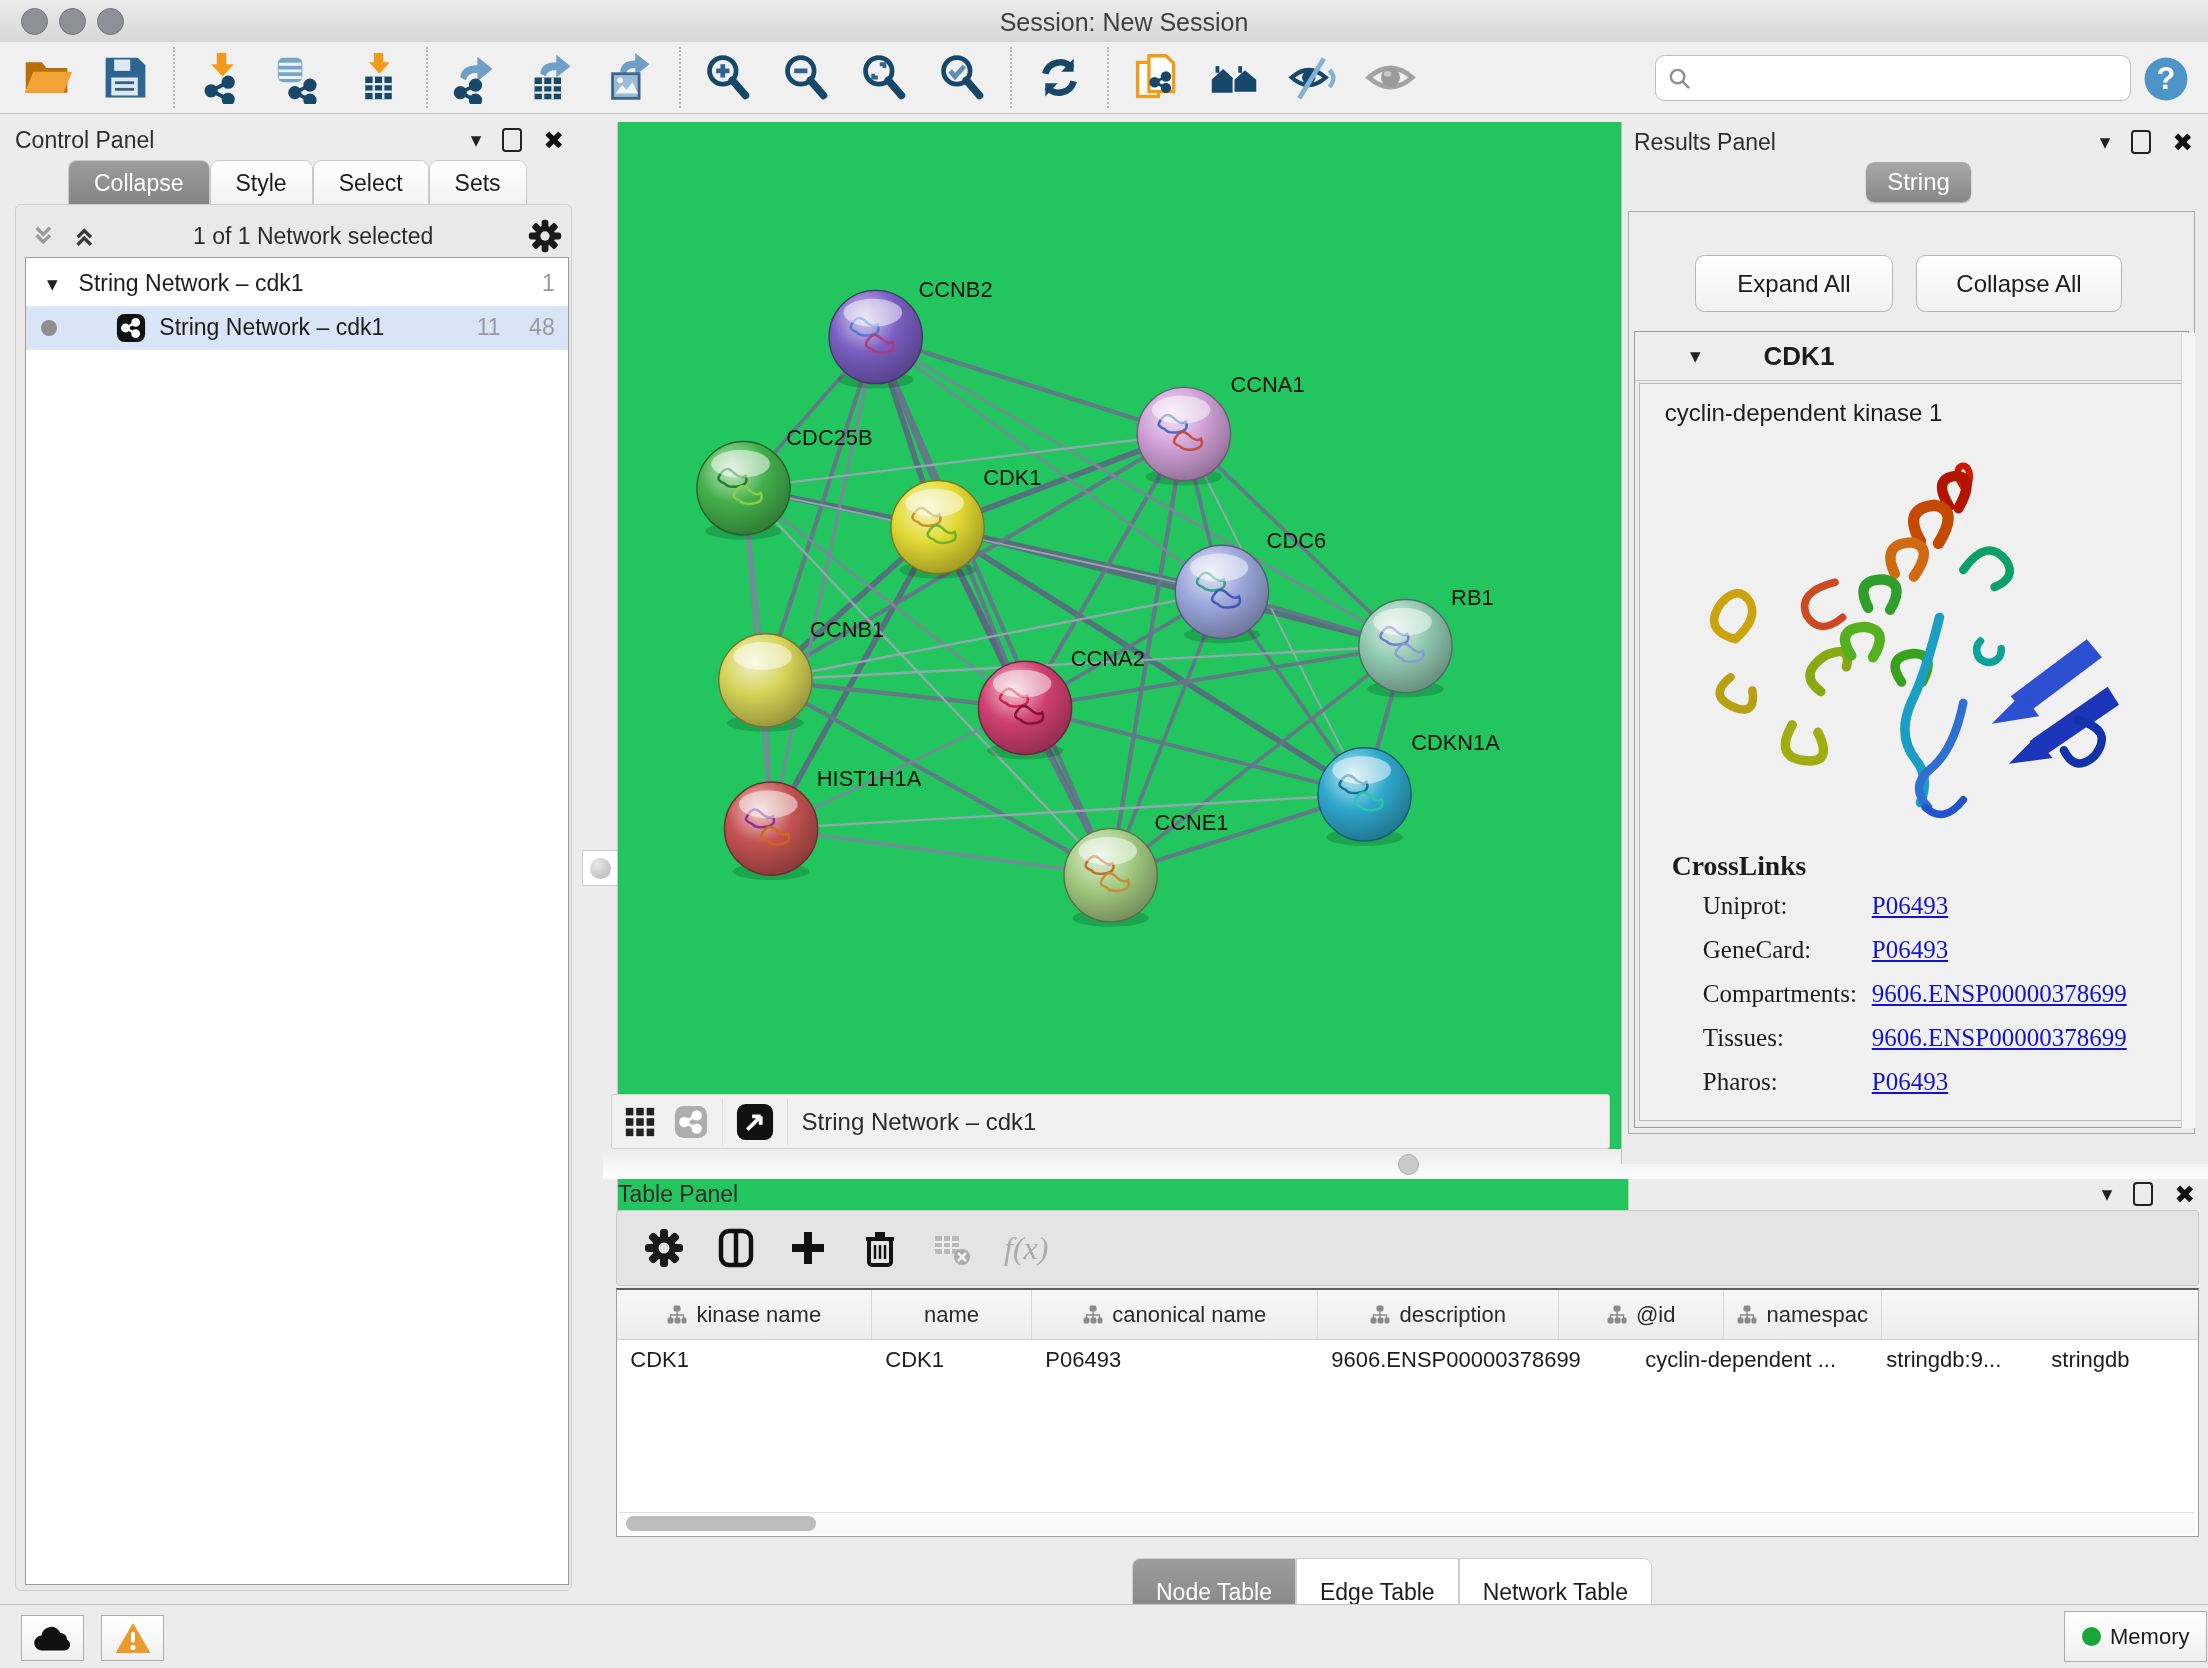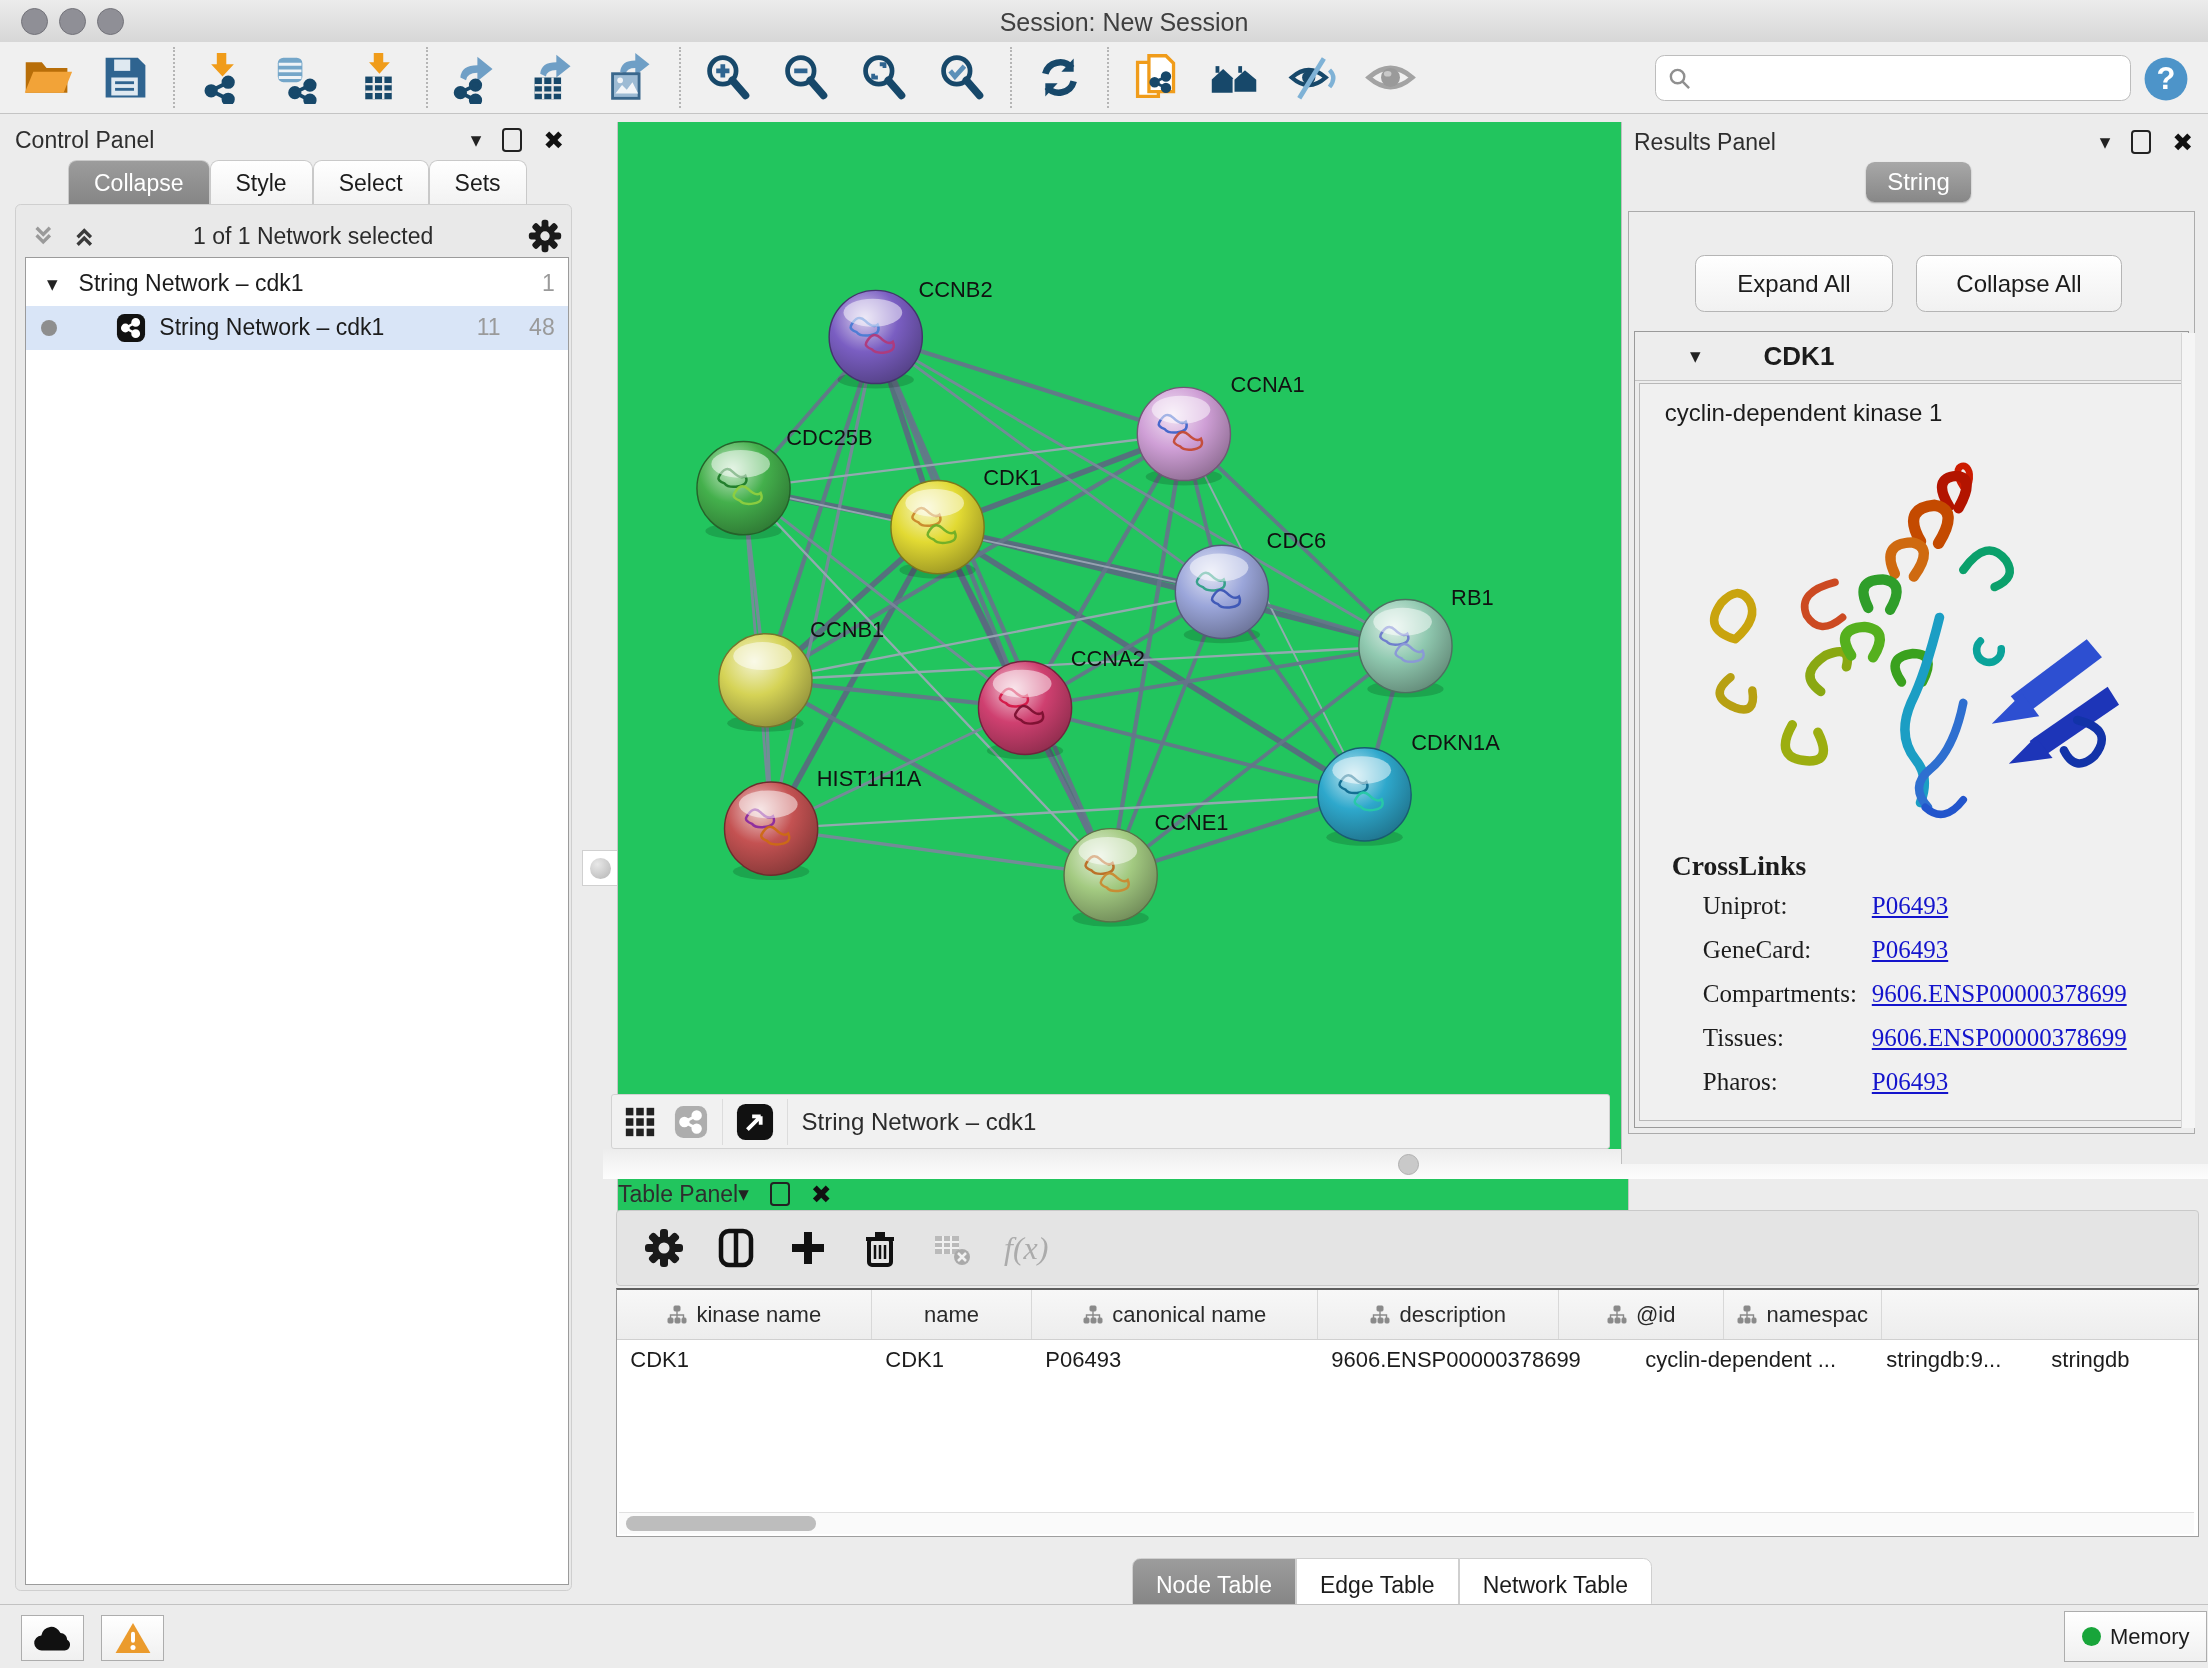--- a/index.html
+++ b/index.html
@@ -26,21 +26,21 @@
   .pc-tri{font-size:21px;color:#222;}
   .pc-sq{width:16px;height:20px;border:2.9px solid #222;border-radius:3.8px;display:inline-block;}
   .pc-x{font-size:25px;color:#111;font-weight:bold;}
   .pc-row{display:flex;align-items:center;gap:21px;}
   
   .tab{height:44px;display:flex;align-items:center;justify-content:center;font-size:23px;
     background:linear-gradient(#ffffff,#f2f2f2);border:1px solid #c9c9c9;border-bottom:none;
     border-radius:8.6px 8.6px 0 0;padding:0 25px;color:#1c1c1c;}
   .tab.sel{background:linear-gradient(#9c9c9c,#858585);color:#fff;}
   .btab{height:40px;display:flex;align-items:center;justify-content:center;font-size:23px;
-    background:#fff;border:1px solid #cfcfcf;padding:6px 23px;}
+    background:#fff;border:1px solid #cfcfcf;padding:13px 23px;}
   .btab.sel{background:linear-gradient(#9c9c9c,#828282);color:#fff;}
   
   .ctrl-inner{left:15px;top:204px;width:555px;height:1385px;background:#e9e9e9;
     border:1px solid #cfcfcf;border-radius:5.7px;}
   .tree-box{left:25px;top:257px;width:542px;height:1326px;background:#fff;border:1.9px solid #9b9b9b;}
   .tree-row{height:44px;display:flex;align-items:center;font-size:23px;}
   .tree-row.sel{background:#d9e5f7;}
   .count{color:#9a9a9a;}
   
   .canvas{left:605px;top:122px;width:1010px;height:1100px;background:#22c55e;
@@ -616,21 +616,21 @@
         </div>
         <div class="xl" style="display: flex; margin-bottom: 16px;">
           <span class="xl-label" style="width: 169px;">Pharos:</span>
           <a class="xl-link" href="#">P06493</a>
         </div>
       </div>
   </div>
 </div>
 <div class="abs rp-scroll"></div>
 
-<div class="abs" style="left:618px;top:1179px;width:1581px;height:30px;display:flex;align-items:center;">
+<div class="abs" style="left:618px;top:1179px;width:1581px;height:30px;display:flex;align-items:center;justify-content:space-between;">
   <span class="panel-title">Table Panel</span>
   <span class="pc-row" style="padding-right:3.8px;">
     <span class="pc-tri">▾</span>
     <span class="pc-sq"></span>
     <span class="pc-x">✖</span>
   </span>
 </div>
 
 <div class="abs tp-toolbar">
   <svg width="40" height="40" viewBox="0 0 40 40">

